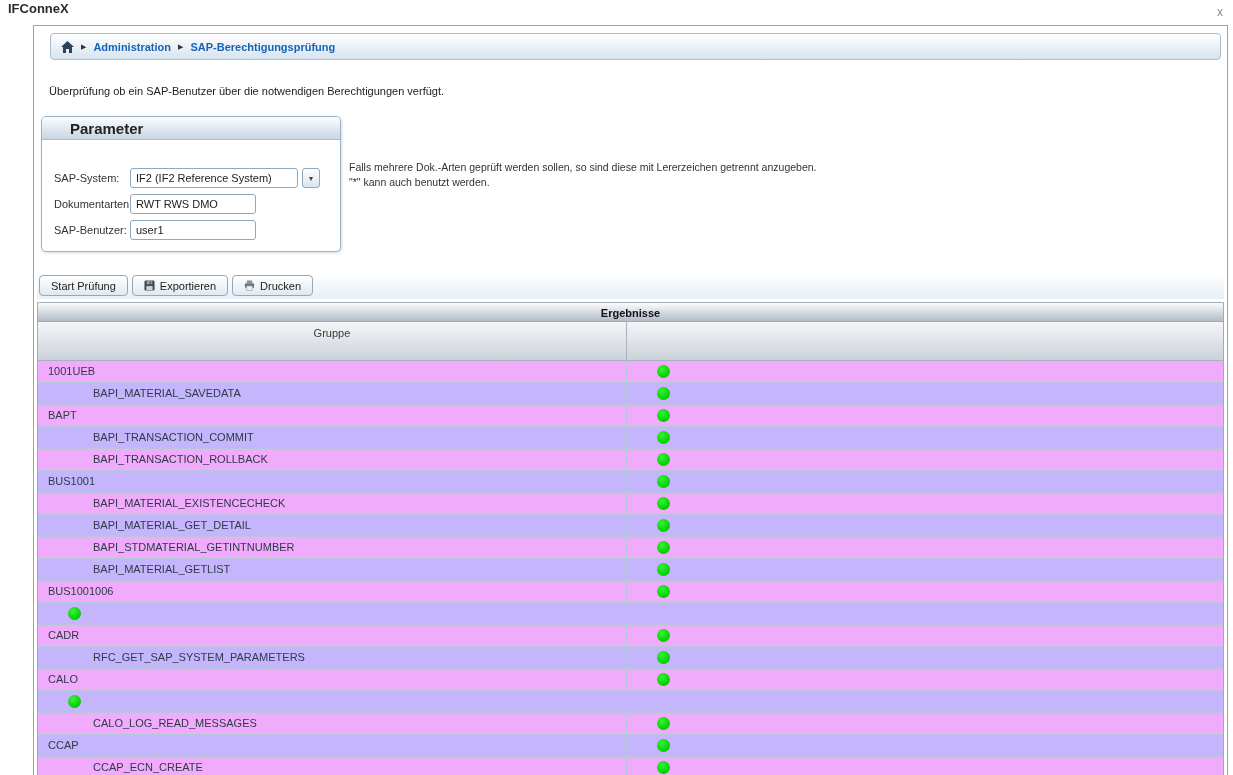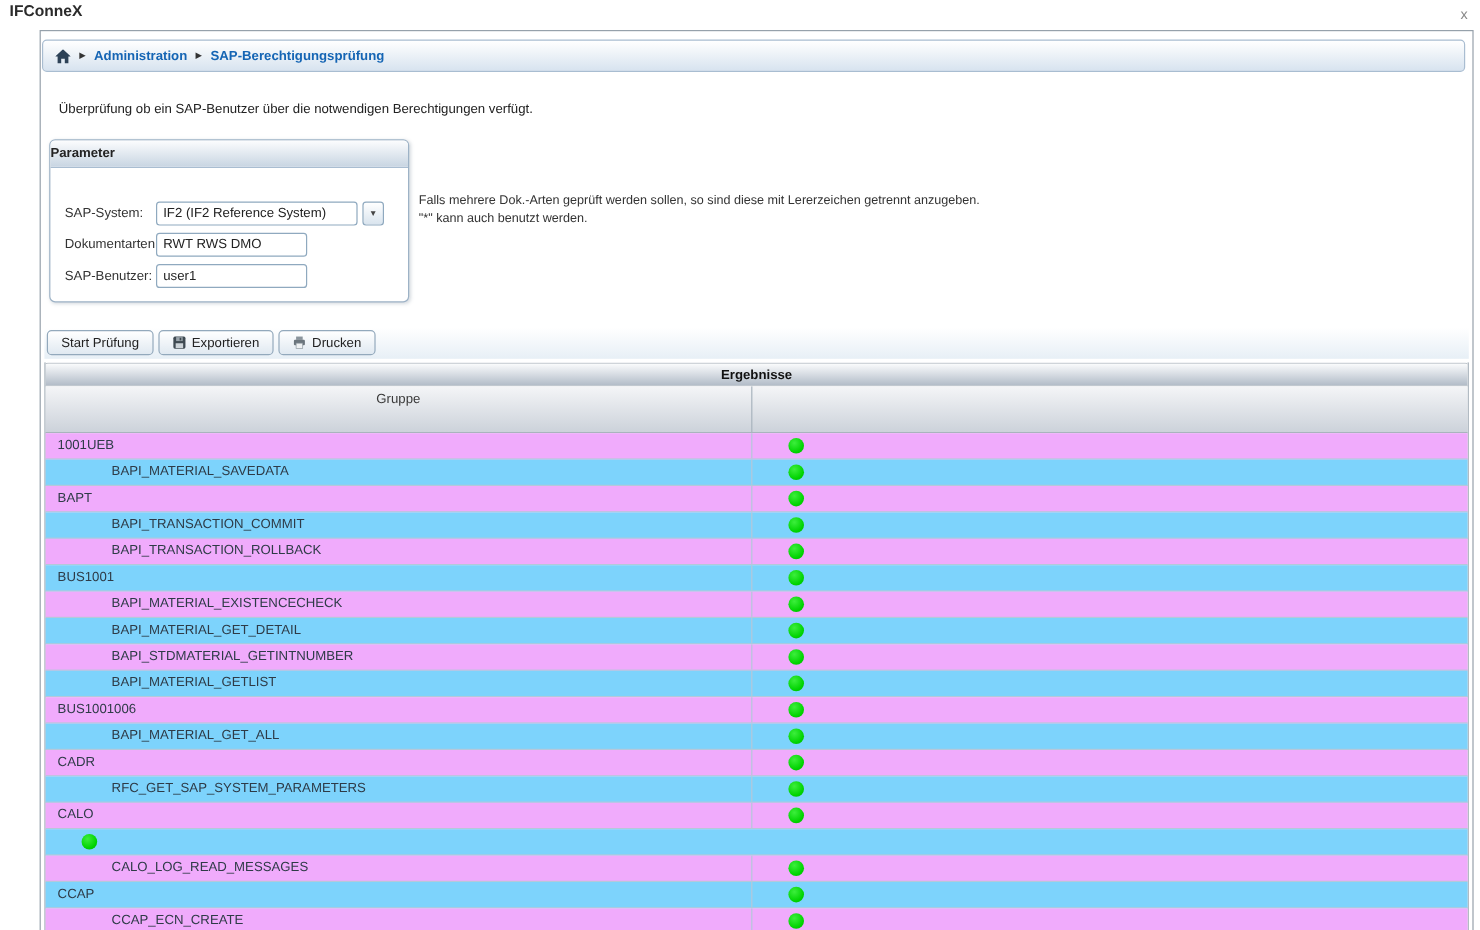--- a/index.html
+++ b/index.html
@@ -5,32 +5,32 @@
   * { margin:0; padding:0; box-sizing:border-box; }
   html,body { width:1233px; height:775px; overflow:hidden; background:#fff;
     font-family:"Liberation Sans", sans-serif; position:relative; }
 
   .app-title { position:absolute; top:1px; left:8px; font-size:13px; font-weight:bold; color:#2b2b2b; }
   .close-x { position:absolute; top:6px; right:10px; font-size:12px; color:#8a8a8a; cursor:pointer; line-height:12px; }
 
   .main-panel { position:absolute; left:33px; top:25px; width:1195px; height:900px;
     border:1px solid #96a1ab; background:#fff; }
 
-  .breadcrumb-bar { margin:7px 6px 0 1px; height:27px; border:1px solid #a9bdd1; border-radius:4px;
+  .breadcrumb-bar { margin:7px 6px 0 16px; height:27px; border:1px solid #a9bdd1; border-radius:4px;
     background:linear-gradient(#ffffff,#d7e3ef); display:flex; align-items:center; padding:0 10px; gap:7px; }
   .crumb-sep { font-size:7px; color:#333; line-height:10px; }
   .crumb-link { font-size:11px; font-weight:bold; color:#1565b4; cursor:pointer; }
   .home-icon { display:flex; align-items:center; cursor:pointer; }
 
   .intro-text { margin:25px 0 0 15px; font-size:11px; color:#222; }
 
   .param-section { display:flex; margin:19px 0 0 7px; }
   .param-panel { width:300px; border:1px solid #9db2c6; border-radius:5px;
     box-shadow:1px 1px 3px rgba(90,110,130,.25); background:#fff; }
-  .param-header { height:23px; line-height:23px; padding-left:0; font-size:11px; font-weight:bold; color:#222;
+  .param-header { height:23px; line-height:23px; padding-left:28px; font-size:15px; font-weight:bold; color:#222;
     background:linear-gradient(#fcfdfe,#c8d5e2); border-bottom:1px solid #a9bdd1; border-radius:4px 4px 0 0; }
   .param-body { padding:7px 8px 8px 4px;margin-top:18px; }
   .field-row { display:flex; align-items:center; height:26px; }
   .field-label { width:84px; font-size:11px; color:#333; padding-left:8px; flex:none; }
   .tb { height:20px; border:1px solid #8fa9bf; border-radius:3px; font-size:11px; color:#222;
     padding:0 5px; font-family:"Liberation Sans", sans-serif; background:#fff; }
   .combo-input { width:168px; }
   .combo-btn { width:18px; height:20px; margin-left:4px; border:1px solid #8fa9bf; border-radius:3px;
     background:linear-gradient(#ffffff,#d9e4ee); display:flex; align-items:center; justify-content:center;
     font-size:7px; color:#444; cursor:pointer; }
@@ -49,21 +49,21 @@
     background:linear-gradient(#fbfcfd,#b2bcc8); border-top:1px solid #a0abb5; border-bottom:1px solid #a0abb5;
     border-radius:2px 2px 0 0; }
   .col-header-row { display:flex; height:39px; background:linear-gradient(#f4f5f7,#ccd2da);
     border-bottom:1px solid #a9b3bd; }
   .col-header-left { width:49.7%; border-right:1px solid #a9b3bd; text-align:center; line-height:22px;
     font-size:11px; color:#3a3a3a; }
   .col-header-right { flex:1; }
 
   .t-row { display:flex; height:22px; border-bottom:1px solid #b5c8da; cursor:default; }
   .t-row.row-blue  { background:#f0abfc; }
-  .t-row.row-light { background:#7dd3fc; }
+  .t-row.row-light { background:#c4b5fd; }
   .group-cell { width:49.7%; border-right:1px solid #b5c8da; line-height:21px; font-size:11px;
     color:#2e3b47; padding-left:10px; white-space:nowrap; overflow:hidden; }
   .group-cell.indent { padding-left:55px; }
   .status-cell { flex:1; display:flex; align-items:center; padding-left:30px; }
   .status-dot { width:13px; height:13px; border-radius:50%; }
 </style>
 </head>
 <body>
 
 <div class="app-title">IFConneX</div>
@@ -206,21 +206,20 @@
       <span class="status-dot" style="background: radial-gradient(circle at 38% 32%, rgb(60, 238, 60), rgb(0, 211, 0) 65%, rgb(0, 180, 0));"></span>
     </div>
   </div>
         <div class="t-row row-blue">
     <div class="group-cell">BUS1001006</div>
     <div class="status-cell">
       <span class="status-dot" style="background: radial-gradient(circle at 38% 32%, rgb(60, 238, 60), rgb(0, 211, 0) 65%, rgb(0, 180, 0));"></span>
     </div>
   </div>
         <div class="t-row row-light">
-    <div class="group-cell indent">BAPI_MATERIAL_GET_ALL</div>
     <div class="status-cell">
       <span class="status-dot" style="background: radial-gradient(circle at 38% 32%, rgb(60, 238, 60), rgb(0, 211, 0) 65%, rgb(0, 180, 0));"></span>
     </div>
   </div>
         <div class="t-row row-blue">
     <div class="group-cell">CADR</div>
     <div class="status-cell">
       <span class="status-dot" style="background: radial-gradient(circle at 38% 32%, rgb(60, 238, 60), rgb(0, 211, 0) 65%, rgb(0, 180, 0));"></span>
     </div>
   </div>

